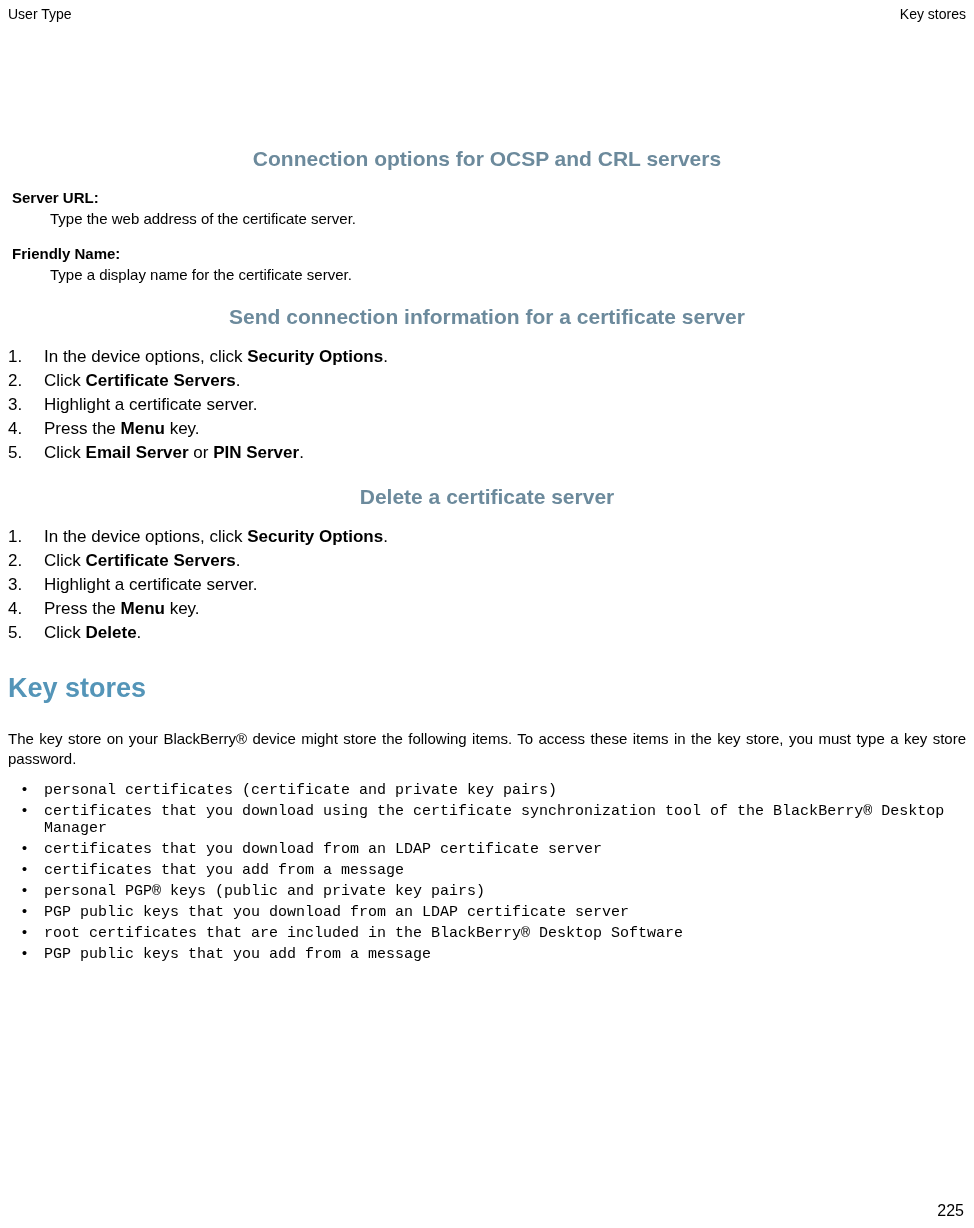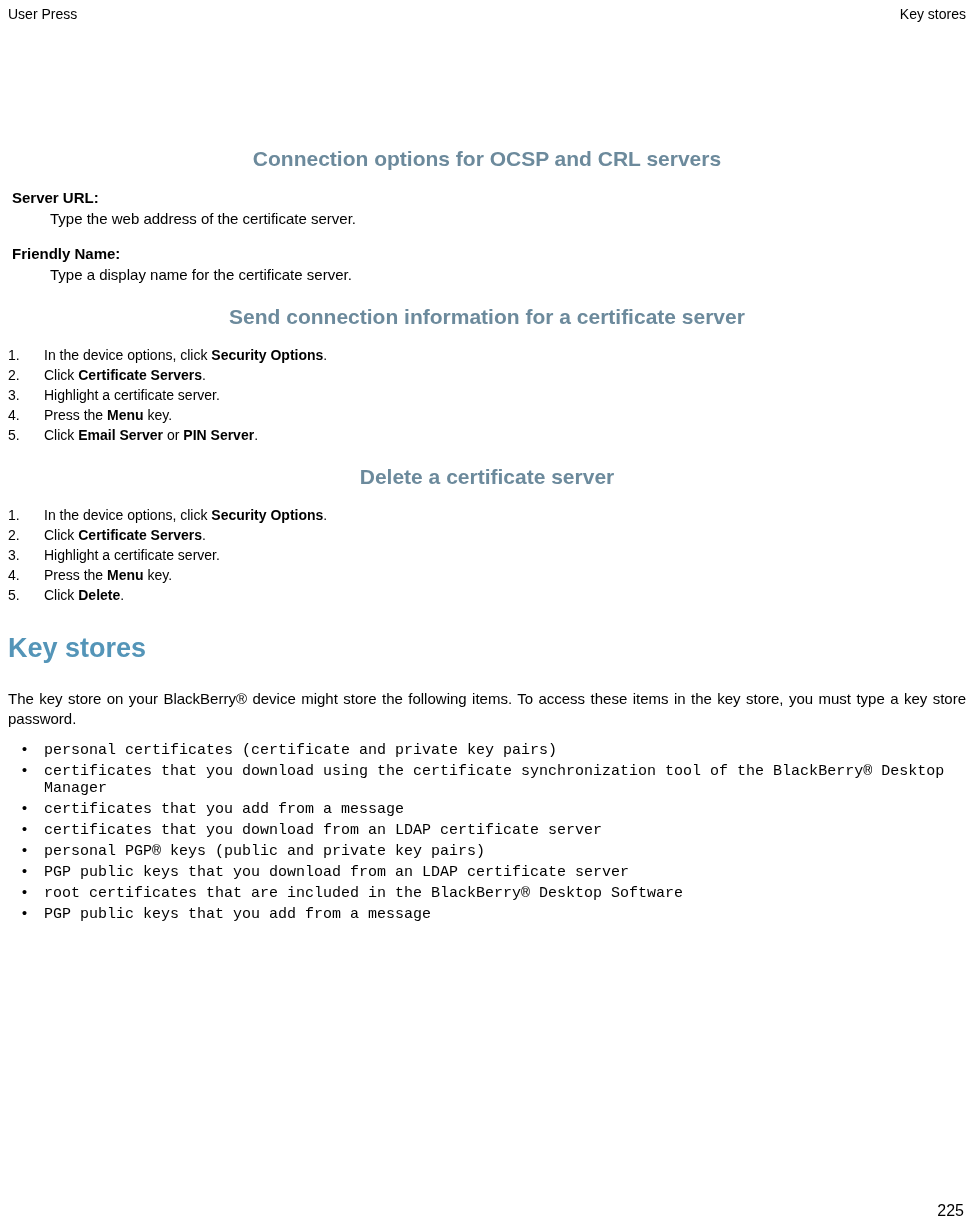--- a/index.html
+++ b/index.html
@@ -44,21 +44,21 @@
     }
     .def-desc {
       font-size: 15px;
       margin-left: 42px;
       margin-bottom: 18px;
     }
     .ordered-list {
       list-style: none;
       counter-reset: item;
       margin-left: 0;
-      font-size: 14px;
+      font-size: 17px;
     }
     .ordered-list li {
       counter-increment: item;
       margin-bottom: 4px;
       padding-left: 36px;
       position: relative;
     }
     .ordered-list li::before {
       content: counter(item) ".";
       position: absolute;
@@ -97,21 +97,21 @@
       font-size: 16px;
     }
     .section-block {
       margin-bottom: 22px;
     }
   </style>
 </head>
 <body>
 
 <div class="header">
-  <span>User Press</span>
+  <span>User Type</span>
   <span>Key stores</span>
 </div>
 
 <div class="section-block">
   <div class="section-heading-1">Connection options for OCSP and CRL servers</div>
   <div>
     <div class="def-term">Server URL:</div>
     <div class="def-desc">Type the web address of the certificate server.</div>
   </div>
   <div>
@@ -142,22 +142,22 @@
   </ol>
 </div>
 
 <div class="section-heading-2">Key stores</div>
 
 <div class="section-block">
   <div class="body-text">The key store on your BlackBerry® device might store the following items. To access these items in the key store, you must type a key store password.</div>
   <ul class="bullet-list">
     <li>personal certificates (certificate and private key pairs)</li>
     <li>certificates that you download using the certificate synchronization tool of the BlackBerry® Desktop Manager</li>
+    <li>certificates that you download from an LDAP certificate server</li>
     <li>certificates that you add from a message</li>
-    <li>certificates that you download from an LDAP certificate server</li>
     <li>personal PGP® keys (public and private key pairs)</li>
     <li>PGP public keys that you download from an LDAP certificate server</li>
     <li>root certificates that are included in the BlackBerry® Desktop Software</li>
     <li>PGP public keys that you add from a message</li>
   </ul>
 </div>
 
 <div class="page-number">225</div>
 
 </body></html>

